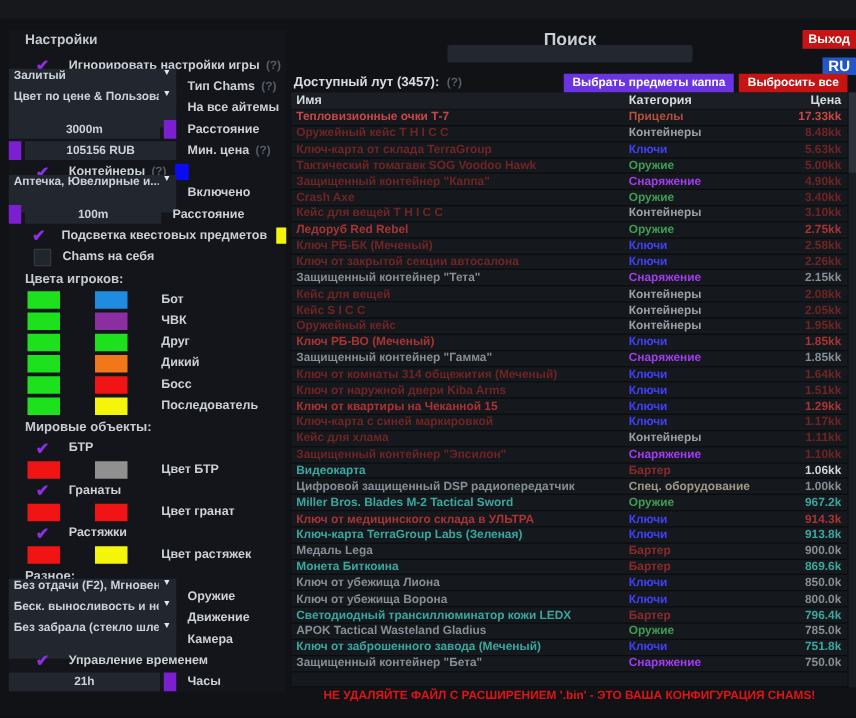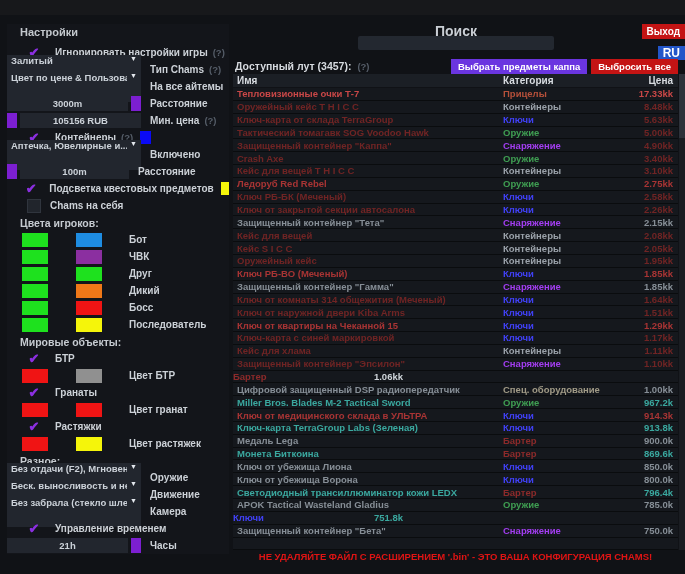--- a/index.html
+++ b/index.html
@@ -354,20 +354,21 @@
         <span class="c-name" style="color: rgb(112, 36, 36);">Кейс для хлама</span>
         <span class="c-cat" style="color: rgb(154, 161, 169);">Контейнеры</span>
         <span class="c-price" style="color: rgb(112, 36, 36);">1.11kk</span>
       </div>
       <div class="lrow">
         <span class="c-name" style="color: rgb(112, 36, 36);">Защищенный контейнер "Эпсилон"</span>
         <span class="c-cat" style="color: rgb(162, 61, 240);">Снаряжение</span>
         <span class="c-price" style="color: rgb(112, 36, 36);">1.10kk</span>
       </div>
       <div class="lrow">
+        <span class="c-name" style="color: rgb(58, 168, 159);">Видеокарта</span>
         <span class="c-cat" style="color: rgb(140, 42, 42);">Бартер</span>
         <span class="c-price" style="color: rgb(207, 213, 218);">1.06kk</span>
       </div>
       <div class="lrow">
         <span class="c-name" style="color: rgb(134, 142, 150);">Цифровой защищенный DSP радиопередатчик</span>
         <span class="c-cat" style="color: rgb(160, 154, 134);">Спец. оборудование</span>
         <span class="c-price" style="color: rgb(134, 142, 150);">1.00kk</span>
       </div>
       <div class="lrow">
         <span class="c-name" style="color: rgb(58, 168, 159);">Miller Bros. Blades M-2 Tactical Sword</span>
@@ -408,20 +409,21 @@
         <span class="c-name" style="color: rgb(58, 168, 159);">Светодиодный трансиллюминатор кожи LEDX</span>
         <span class="c-cat" style="color: rgb(140, 42, 42);">Бартер</span>
         <span class="c-price" style="color: rgb(58, 168, 159);">796.4k</span>
       </div>
       <div class="lrow">
         <span class="c-name" style="color: rgb(134, 142, 150);">APOK Tactical Wasteland Gladius</span>
         <span class="c-cat" style="color: rgb(63, 158, 82);">Оружие</span>
         <span class="c-price" style="color: rgb(134, 142, 150);">785.0k</span>
       </div>
       <div class="lrow">
+        <span class="c-name" style="color: rgb(58, 168, 159);">Ключ от заброшенного завода (Меченый)</span>
         <span class="c-cat" style="color: rgb(64, 64, 245);">Ключи</span>
         <span class="c-price" style="color: rgb(58, 168, 159);">751.8k</span>
       </div>
       <div class="lrow">
         <span class="c-name" style="color: rgb(134, 142, 150);">Защищенный контейнер "Бета"</span>
         <span class="c-cat" style="color: rgb(162, 61, 240);">Снаряжение</span>
         <span class="c-price" style="color: rgb(134, 142, 150);">750.0k</span>
       </div>
       <div class="lrow">
         <span class="c-name" style="color: rgb(112, 36, 36);"></span>

